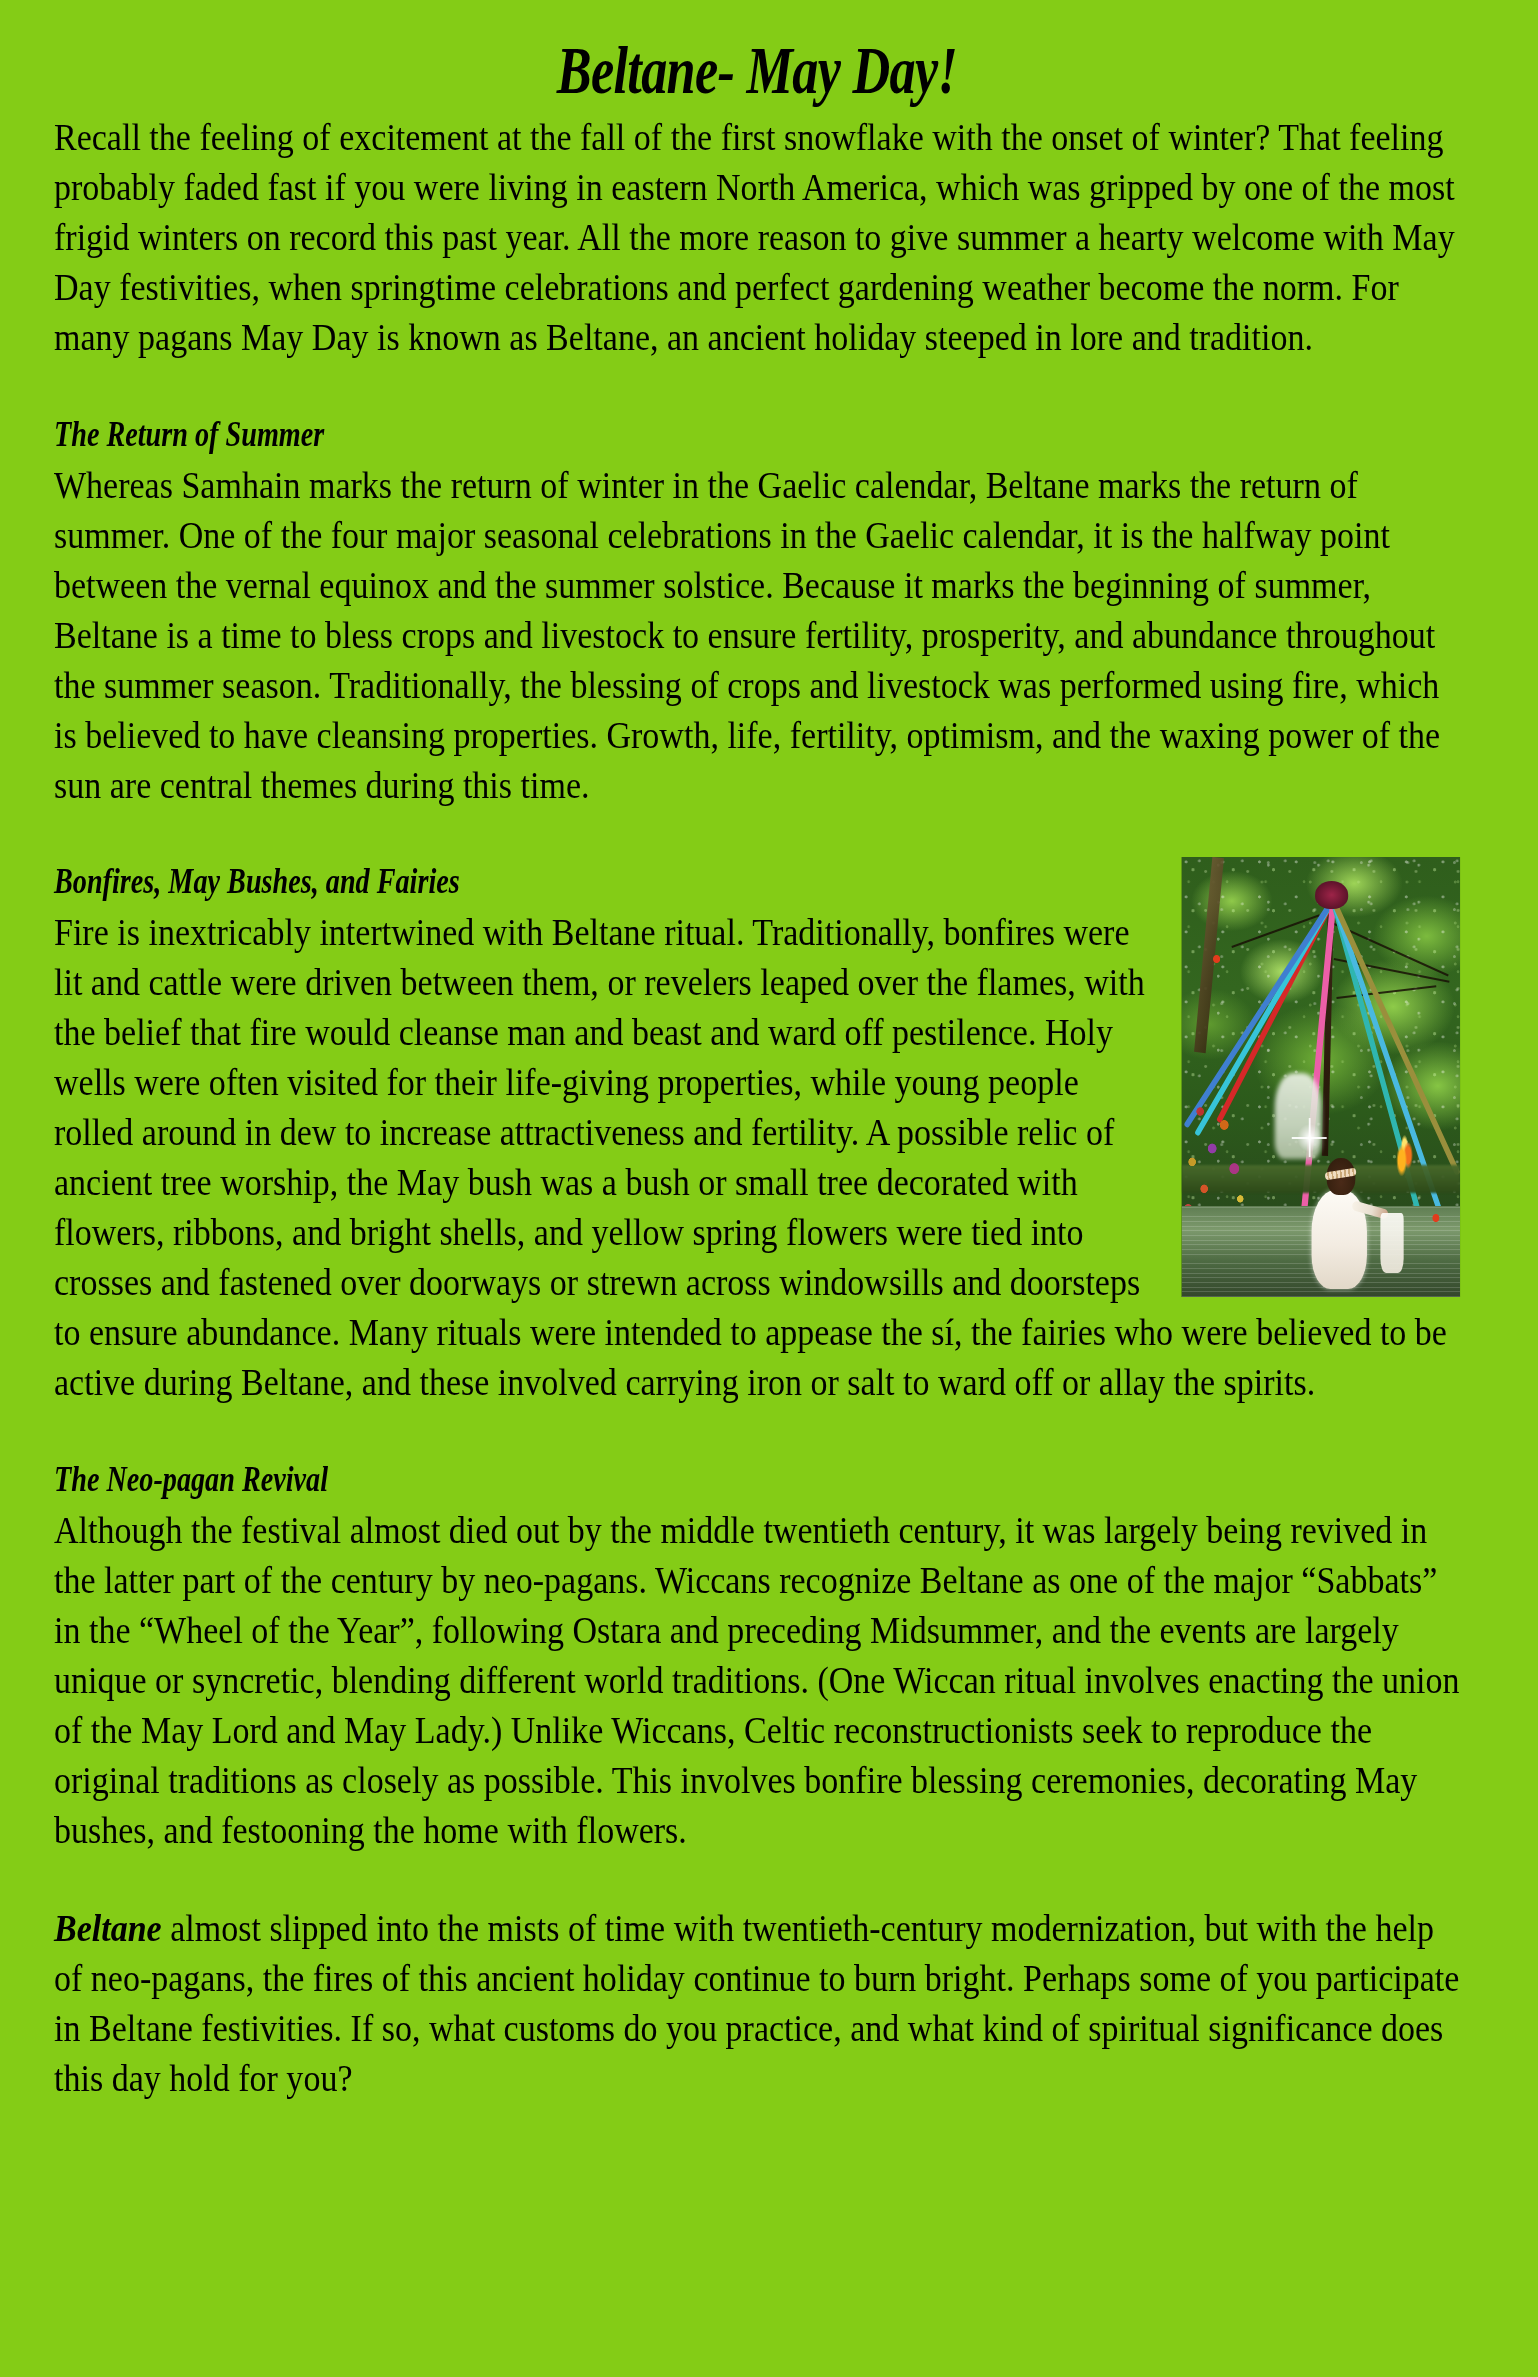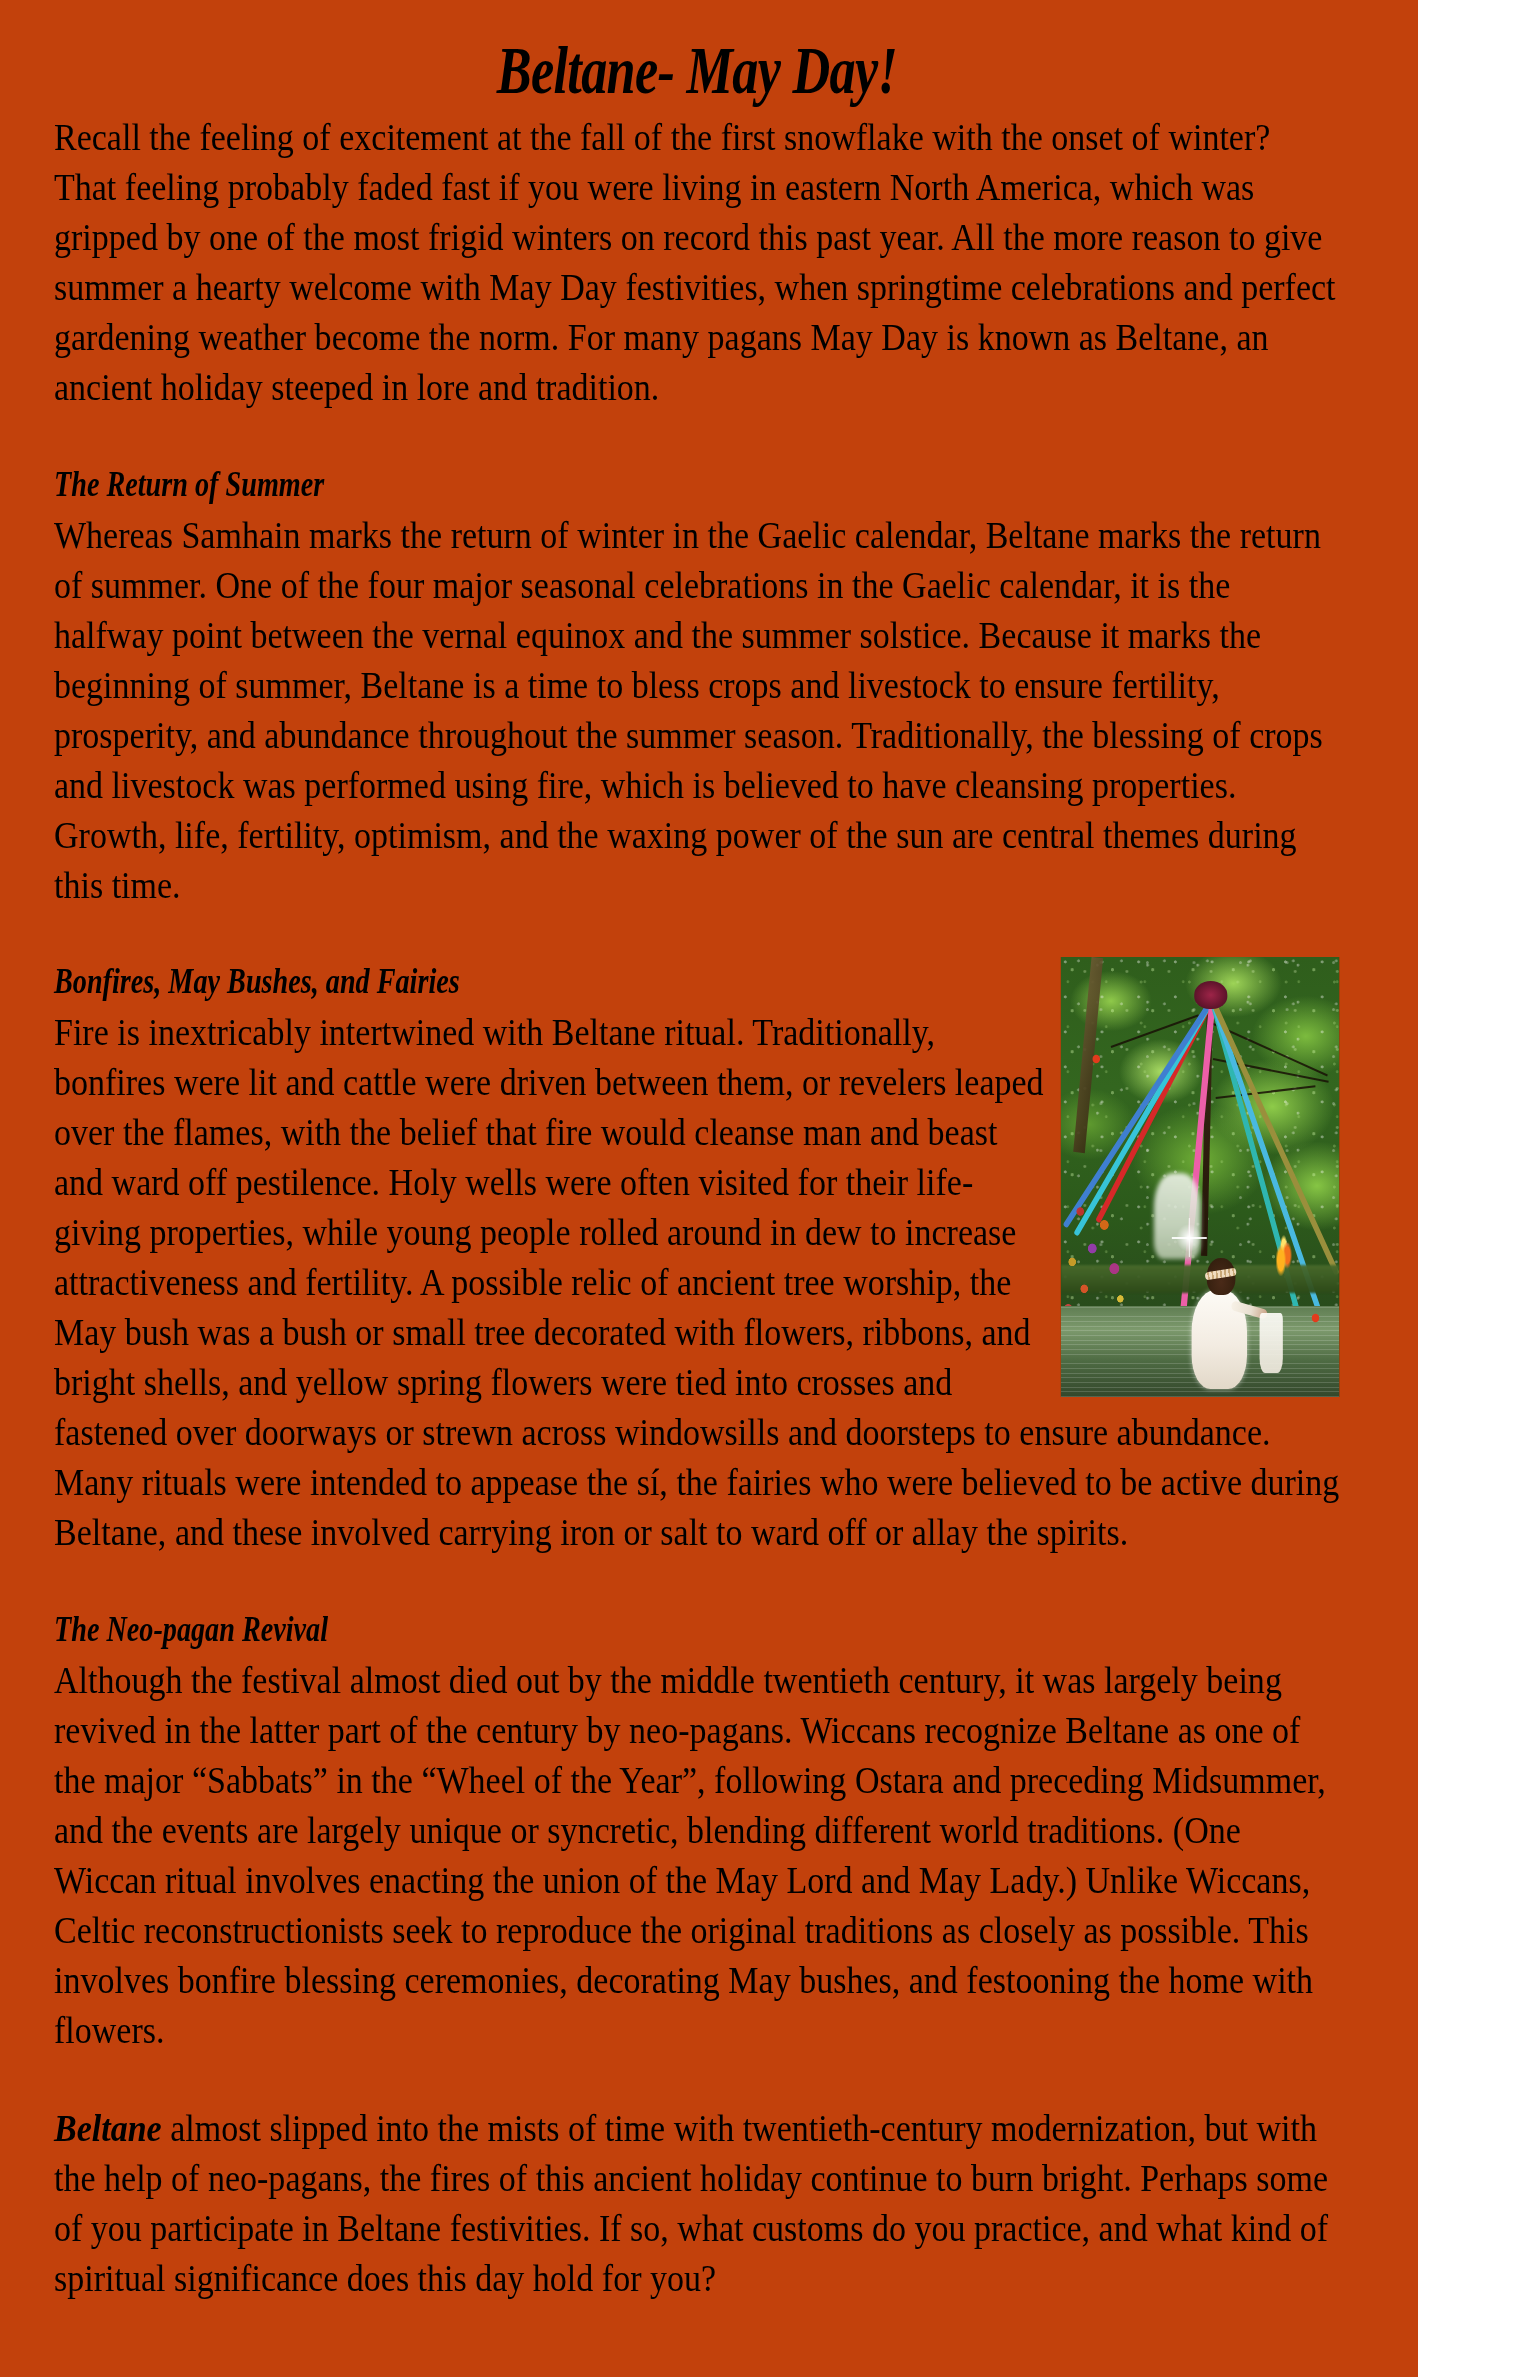--- a/index.html
+++ b/index.html
@@ -9,25 +9,25 @@
   }
   body {
     width: 1538px;
     height: 2377px;
     font-family: "Liberation Serif", "DejaVu Serif", serif;
     color: #000000;
     overflow: hidden;
   }
   .page {
     position: relative;
-    width: 1418px;
+    width: 1538px;
     height: 2377px;
     box-sizing: border-box;
     padding: 0 78px 0 54px;
-    background: #c2410c;
+    background: #84cc16;
   }
   .doc-title {
     text-align: center;
     font-family: "Liberation Serif", "DejaVu Serif", serif;
     font-weight: bold;
     font-style: italic;
     font-size: 67px;
     line-height: 1.0;
     letter-spacing: -0.9px;
     margin: 0;

